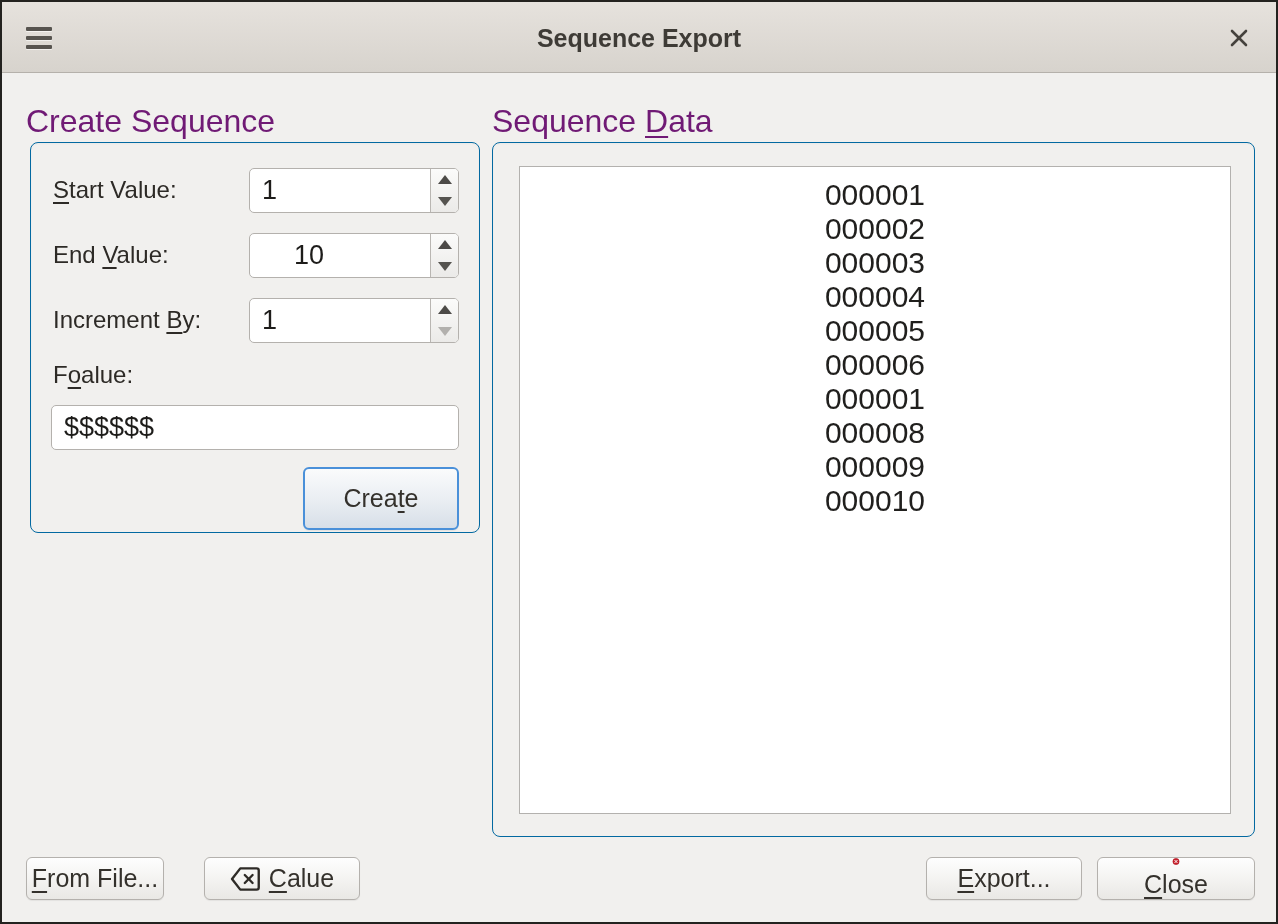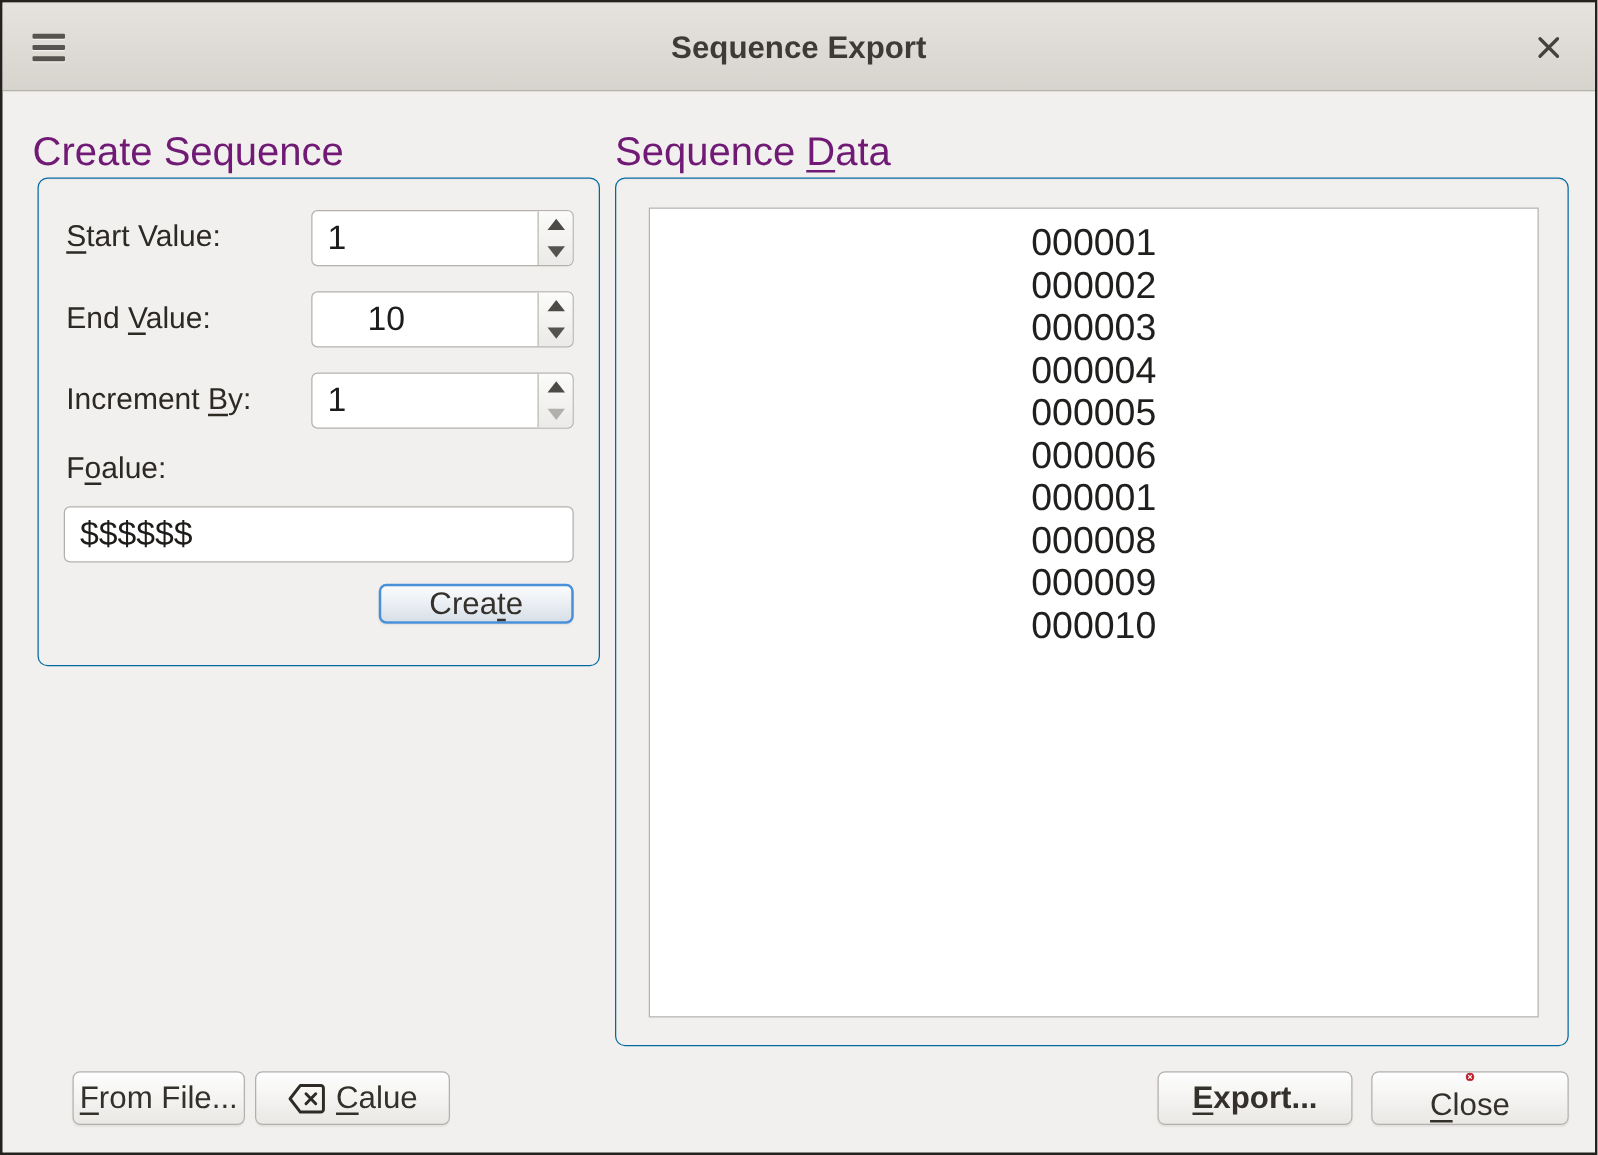--- a/index.html
+++ b/index.html
@@ -98,27 +98,27 @@
     display: flex; align-items: center; justify-content: center; gap: 8px;
     background: linear-gradient(to bottom, #fefefe, #f2f1ef 60%, #e9e8e5);
     border: 1px solid #b4b1ad;
     border-radius: 6px;
     font-size: 25px; color: #34312c;
     cursor: pointer;
     box-shadow: 0 1px 1px rgba(0,0,0,0.06);
     white-space: nowrap;
   }
   #create-btn {
-    left: 272px; top: 324px; width: 156px; height: 32px;
+    left: 272px; top: 324px; width: 156px; height: 63px;
     border: 2px solid #4a90d9;
     background: linear-gradient(to bottom, #fafbfc, #e9edf2 55%, #d7dfe8);
   }
-  #from-file-btn { left: 24px;   top: 855px; width: 138px; height: 43px; margin-left: 32px; }
+  #from-file-btn { left: 24px;   top: 855px; width: 138px; height: 43px; }
   #clear-btn     { left: 202px;  top: 855px; width: 156px; height: 43px; }
-  #export-btn    { left: 924px;  top: 855px; width: 156px; height: 43px; font-weight: bold; }
+  #export-btn    { left: 924px;  top: 855px; width: 156px; height: 43px; }
   #close-btn     { left: 1095px; top: 855px; width: 158px; height: 43px; gap: 5px; flex-direction: column; }
 
   
   .textarea {
     position: absolute; left: 26px; top: 23px; width: 712px; height: 648px;
     background: #ffffff;
     border: 1px solid #b3b1ae;
     padding: 11px 14px;
     overflow: hidden;
     text-align: center;

